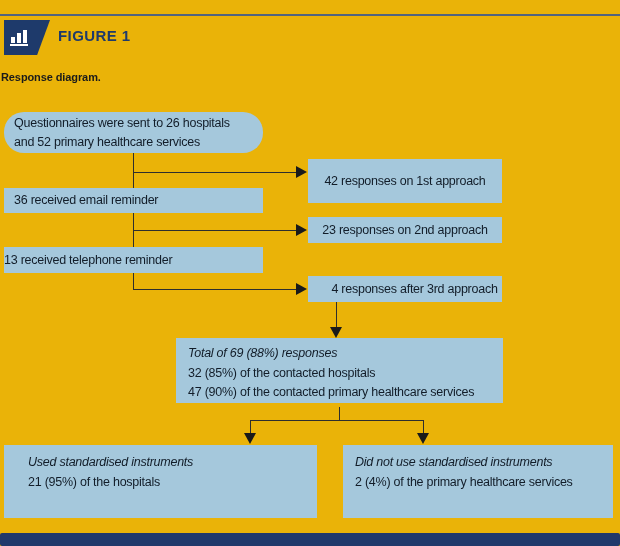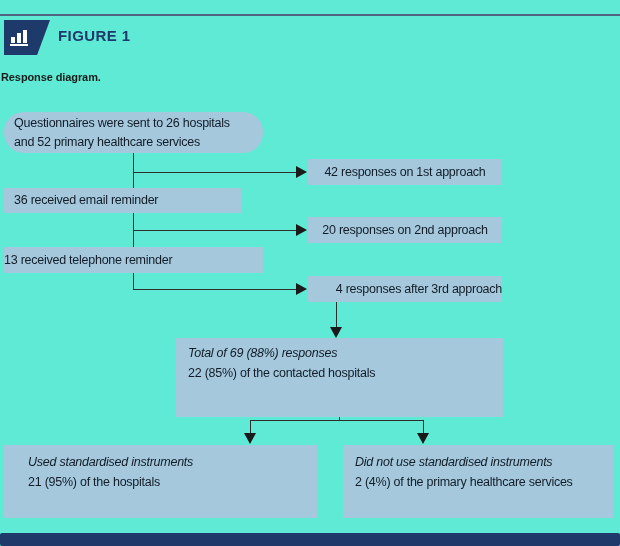--- a/index.html
+++ b/index.html
@@ -1,19 +1,19 @@
 <!DOCTYPE html>
 <html><head>
 <meta charset="utf-8">
 <style>
   * { margin:0; padding:0; box-sizing:border-box; }
   html,body { background:#ffffff; }
   body { font-family:"Liberation Sans", sans-serif; }
   .stage {
-    position:relative; width:620px; height:546px; background:#5eead4;
+    position:relative; width:620px; height:546px; background:#eab308;
     overflow:hidden;
   }
   
   .top-rule { position:absolute; left:0; top:14px; width:620px; height:2px; background:#51647f; }
   .badge {
     position:absolute; left:4px; top:20px; width:46px; height:35px;
     background:#1e3a6b;
     clip-path:polygon(0 0, 100% 0, 72% 100%, 0 100%);
     display:flex; align-items:center;
   }
@@ -27,26 +27,26 @@
     position:absolute; left:1px; top:71px;
     font-size:11px; font-weight:700; color:#1b1b1b; letter-spacing:-0.1px;
   }
   
   .box {
     position:absolute; background:#a5c8dc; color:#121d29;
     font-size:12.5px; letter-spacing:-0.25px; line-height:19px;
   }
   .box .em { font-style:italic; }
   .b-sent   { left:4px;   top:112px; width:259px; height:41px; padding:2px 0 0 10px;border-radius:20px; }
-  .b-email  { left:4px;   top:188px; width:237px; height:25px; display:flex; align-items:center; padding-left:10px; }
+  .b-email  { left:4px;   top:188px; width:259px; height:25px; display:flex; align-items:center; padding-left:10px; }
   .b-tel    { left:4px;   top:247px; width:259px; height:26px; display:flex; align-items:center; }
-  .b-r1     { left:308px; top:159px; width:194px; height:26px; display:flex; align-items:center; justify-content:center; text-align:center; }
+  .b-r1     { left:308px; top:159px; width:194px; height:44px; display:flex; align-items:center; justify-content:center; text-align:center; }
   .b-r2     { left:308px; top:217px; width:194px; height:26px; display:flex; align-items:center; justify-content:center; text-align:center; }
-  .b-r3     { left:308px; top:276px; width:194px; height:26px; display:flex; align-items:center; justify-content:flex-end; text-align:center;padding-left:19px; }
-  .b-total  { left:176px; top:338px; width:327px; height:79px; padding:6px 0 0 12px; line-height:19.5px; }
+  .b-r3     { left:308px; top:276px; width:194px; height:26px; display:flex; align-items:center; justify-content:center; text-align:center;padding-left:19px; }
+  .b-total  { left:176px; top:338px; width:327px; height:65px; padding:6px 0 0 12px; line-height:19.5px; }
   .b-used   { left:4px;   top:445px; width:313px; height:73px; padding:7px 0 0 24px; line-height:20px; }
   .b-nouse  { left:343px; top:445px; width:270px; height:73px; padding:7px 0 18px 12px; line-height:20px; }
   
   .vline { position:absolute; width:1px; background:#2e2e2e; }
   .hline { position:absolute; height:1px; background:#2e2e2e; }
   .arr-right {
     position:absolute; width:0; height:0;
     border-top:6px solid transparent; border-bottom:6px solid transparent;
     border-left:11px solid #1a1a1a;
   }
@@ -117,34 +117,35 @@
 
   <div class="box b-r1">
     <div>42 responses on 1st approach</div>
   </div>
 
   <div class="box b-email">
     <div>36 received email reminder</div>
   </div>
 
   <div class="box b-r2">
-    <div>20 responses on 2nd approach</div>
+    <div>23 responses on 2nd approach</div>
   </div>
 
   <div class="box b-tel">
     <div>13 received telephone reminder</div>
   </div>
 
   <div class="box b-r3">
     <div>4 responses after 3rd approach</div>
   </div>
 
   <div class="box b-total">
     <div class="em">Total of 69 (88%) responses</div>
-    <div>22 (85%) of the contacted hospitals</div>
+    <div>32 (85%) of the contacted hospitals</div>
+    <div>47 (90%) of the contacted primary healthcare services</div>
   </div>
 
   <div class="box b-used">
     <div class="em">Used standardised instruments</div>
     <div>21 (95%) of the hospitals</div>
   </div>
 
   <div class="box b-nouse">
     <div class="em">Did not use standardised instruments</div>
     <div>2 (4%) of the primary healthcare services</div>

